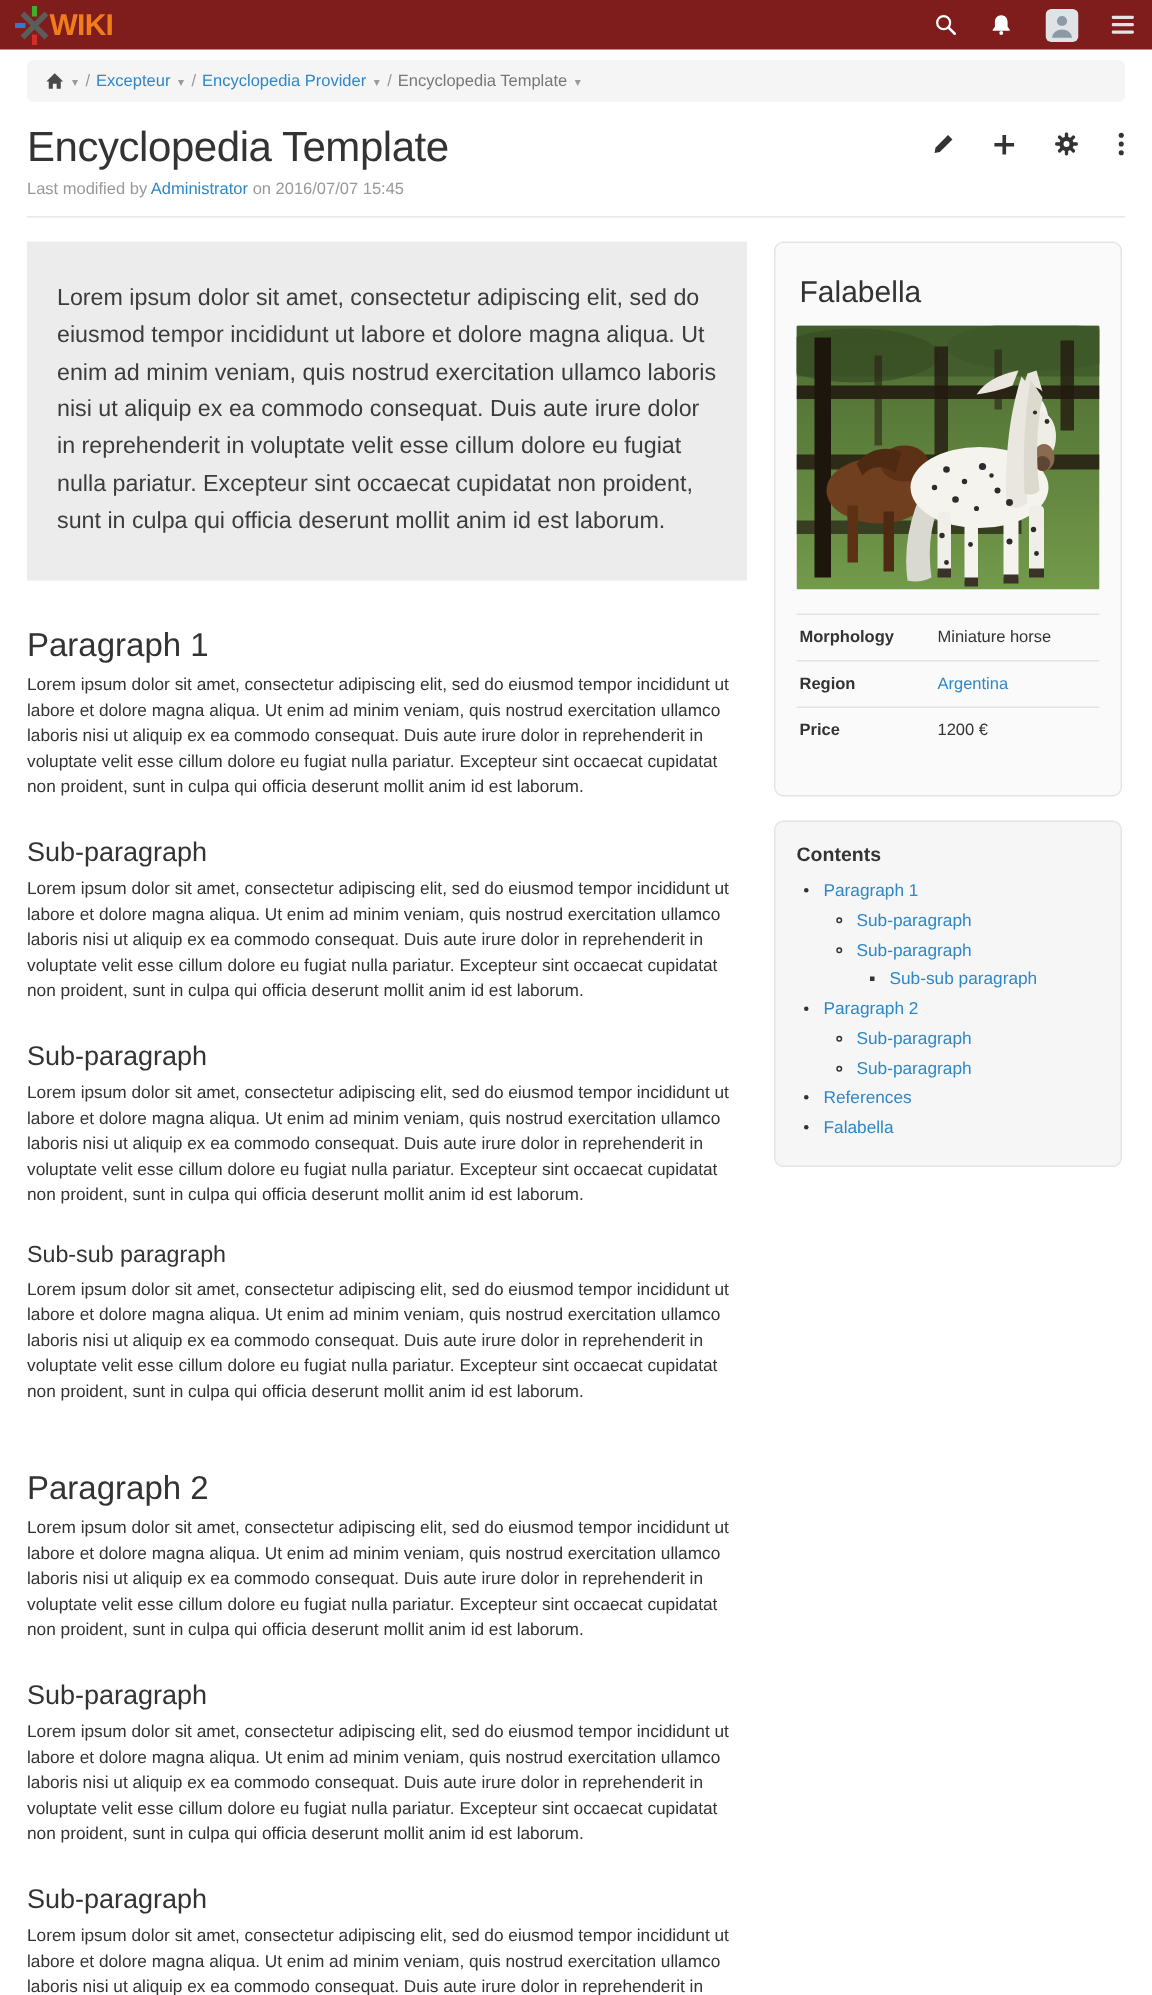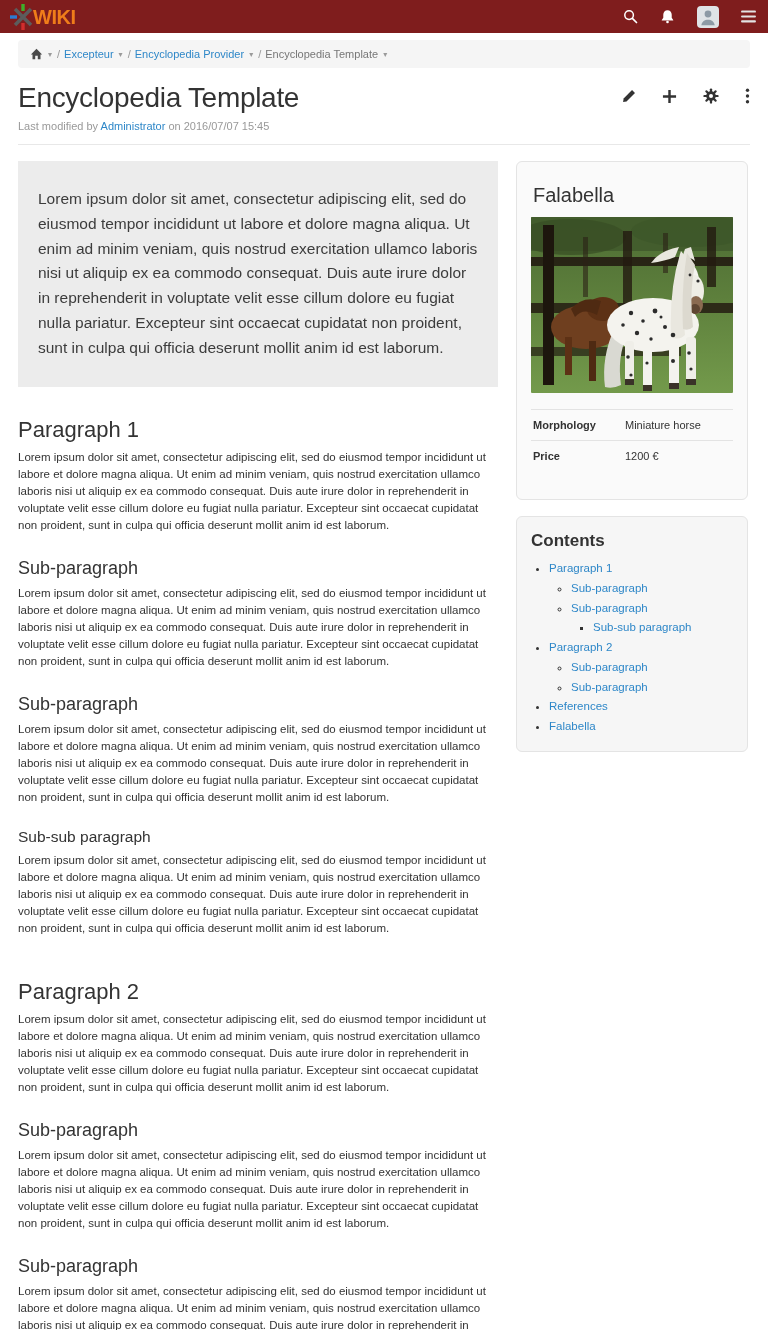--- a/index.html
+++ b/index.html
@@ -51,21 +51,21 @@
   .infobox-row { display:flex; border-top:1px solid #e3e3e3; padding:9px 2px; font-size:11px; }
   .infobox-row:first-child { border-top:1px solid #e3e3e3; }
   .infobox-row .lbl { width:92px; font-weight:bold; color:#333; }
   .infobox-row .val { color:#333;text-align:center; }
   .infobox-row .val a { color:#2e87c8; text-decoration:none; }
   .infobox-table { border-top:0; }
   .infobox-spacer { height:14px; }
 
   
   .toc-panel { background:#f6f6f6; border:1px solid #e4e4e4; border-radius:6px; padding:12px 12px 14px 12px; margin-top:16px; }
-  .toc-heading { font-size:17px; font-weight:bold; color:#333; margin:2px 0 8px 2px; }
+  .toc-heading { font-size:13px; font-weight:bold; color:#333; margin:2px 0 8px 2px; }
   .toc-panel ul { margin-left:20px; font-size:11.5px; line-height:1.72; color:#333; }
   .toc-panel ul ul { margin-left:22px; list-style-type:circle; }
   .toc-panel ul ul ul { list-style-type:square; }
   .toc-panel a { color:#2e87c8; text-decoration:none; cursor:pointer; }
 </style>
 </head>
 <body>
 
 <div class="navbar">
   <div class="logo">
@@ -276,20 +276,24 @@
         <rect x="112" y="168" width="9" height="6" fill="#3a3228"></rect>
         <rect x="138" y="166" width="10" height="6" fill="#3a3228"></rect>
         <rect x="155" y="162" width="10" height="6" fill="#3a3228"></rect>
       </svg>
 
       <div class="infobox-spacer"></div>
       <div class="infobox-table">
         <div class="infobox-row">
           <span class="lbl">Morphology</span>
           <span class="val">Miniature horse</span>
+        </div>
+        <div class="infobox-row">
+          <span class="lbl">Region</span>
+          <span class="val"><a>Argentina</a></span>
         </div>
         <div class="infobox-row">
           <span class="lbl">Price</span>
           <span class="val">1200 €</span>
         </div>
       </div>
       <div class="infobox-spacer"></div>
     </div>
 
     <div class="toc-panel">

